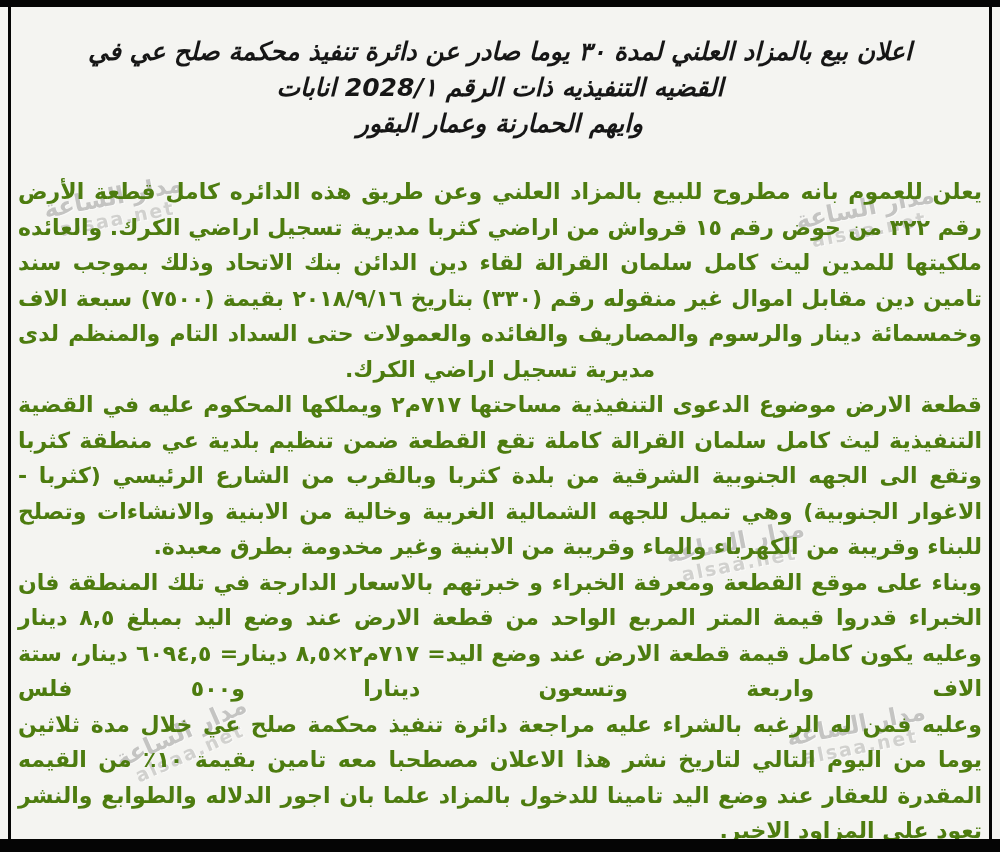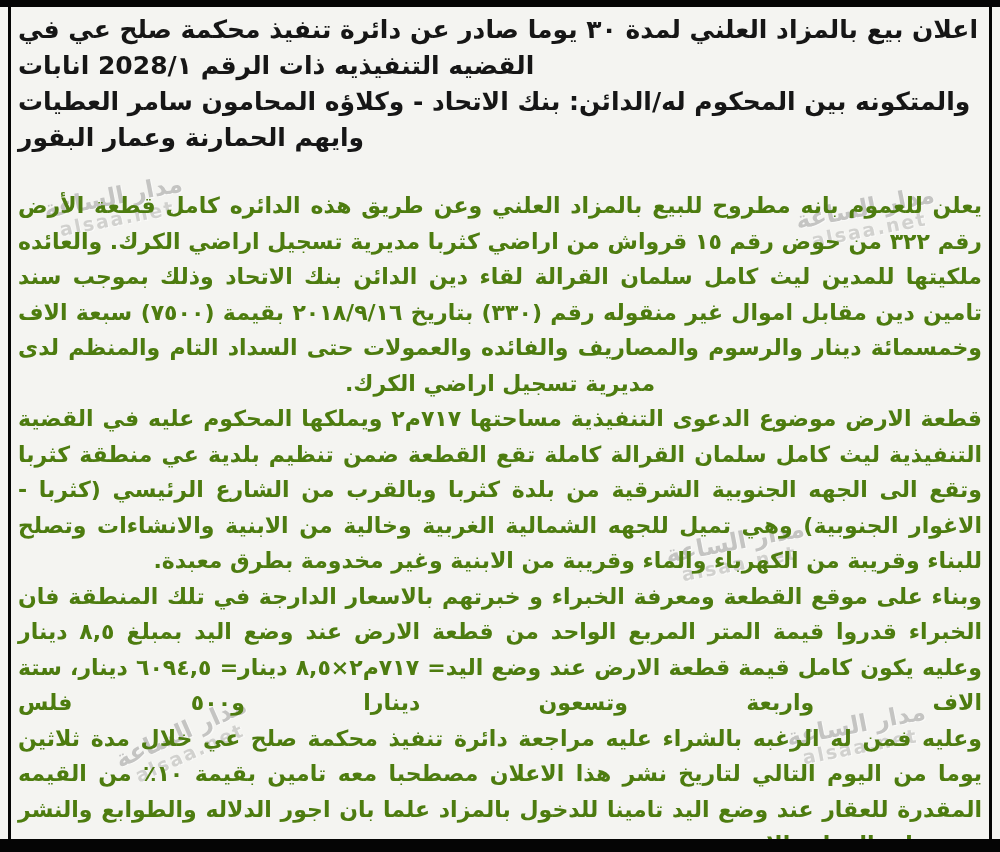--- a/index.html
+++ b/index.html
@@ -11,21 +11,21 @@
   }
   .bar-top    { position:absolute; top:0; left:0; right:0; height:7px;  background:#050505; z-index:3; }
   .bar-bottom { position:absolute; bottom:0; left:0; right:0; height:13px; background:#050505; z-index:3; }
   .side-left  { position:absolute; top:4px; bottom:8px; left:8px;  width:3px; background:#050505; z-index:3; }
   .side-right { position:absolute; top:4px; bottom:8px; right:8px; width:3px; background:#050505; z-index:3; }
 
   .content {
     position:absolute; top:10px; bottom:16px; left:18px; right:18px;
     direction:rtl; z-index:2; color:#161616;
   }
-  .title { text-align:left; font-weight:bold; margin-top:2px; }
+  .title { text-align:center; font-weight:bold; margin-top:24px;font-style:italic; }
   .t-line { font-size:25px; line-height:36px; white-space:nowrap; }
 
   .body-text { margin-top:32px; font-weight:bold; }
   .para {
     margin:0; font-size:22px; line-height:35.5px;
     text-align:justify; text-justify:inter-word; color:#4d7c0f;
   }
   .para-center-last { text-align-last:center; }
   .para-justify-last { text-align-last:justify; }
 
@@ -73,21 +73,20 @@
   <div class="wm wm5">
     <span class="wm-ar">مدار الساعة</span>
     <span class="wm-url">alsaa.net</span>
   </div>
 
   <div class="content">
 
     <header class="title">
       <div class="t-line">اعلان بيع بالمزاد العلني لمدة ٣٠ يوما صادر عن دائرة تنفيذ محكمة صلح عي في</div>
       <div class="t-line">القضيه التنفيذيه ذات الرقم 2028/١ انابات</div>
-      <div class="t-line">والمتكونه بين المحكوم له/الدائن: بنك الاتحاد - وكلاؤه المحامون سامر العطيات</div>
       <div class="t-line">وايهم الحمارنة وعمار البقور</div>
     </header>
 
     <div class="body-text">
       <p class="para para-center-last">يعلن للعموم بانه مطروح للبيع بالمزاد العلني وعن طريق هذه الدائره كامل قطعة الأرض رقم ٣٢٢ من حوض رقم ١٥ قرواش من اراضي كثربا مديرية تسجيل اراضي الكرك. والعائده ملكيتها للمدين ليث كامل سلمان القرالة لقاء دين الدائن بنك الاتحاد وذلك بموجب سند تامين دين مقابل اموال غير منقوله رقم (٣٣٠) بتاريخ ٢٠١٨/٩/١٦ بقيمة (٧٥٠٠) سبعة الاف وخمسمائة دينار والرسوم والمصاريف والفائده والعمولات حتى السداد التام والمنظم لدى مديرية تسجيل اراضي الكرك.</p>
       <p class="para">قطعة الارض موضوع الدعوى التنفيذية مساحتها ٧١٧م٢ ويملكها المحكوم عليه في القضية التنفيذية ليث كامل سلمان القرالة كاملة تقع القطعة ضمن تنظيم بلدية عي منطقة كثربا وتقع الى الجهه الجنوبية الشرقية من بلدة كثربا وبالقرب من الشارع الرئيسي (كثربا - الاغوار الجنوبية) وهي تميل للجهه الشمالية الغربية وخالية من الابنية والانشاءات وتصلح للبناء وقريبة من الكهرباء والماء وقريبة من الابنية وغير مخدومة بطرق معبدة.</p>
       <p class="para para-justify-last">وبناء على موقع القطعة ومعرفة الخبراء و خبرتهم بالاسعار الدارجة في تلك المنطقة فان الخبراء قدروا قيمة المتر المربع الواحد من قطعة الارض عند وضع اليد بمبلغ ٨,٥ دينار وعليه يكون كامل قيمة قطعة الارض عند وضع اليد= ٧١٧م٢×٨,٥ دينار= ٦٠٩٤,٥ دينار، ستة الاف واربعة وتسعون دينارا و٥٠٠ فلس</p>
       <p class="para">وعليه فمن له الرغبه بالشراء عليه مراجعة دائرة تنفيذ محكمة صلح عي خلال مدة ثلاثين يوما من اليوم التالي لتاريخ نشر هذا الاعلان مصطحبا معه تامين بقيمة ١٠٪ من القيمه المقدرة للعقار عند وضع اليد تامينا للدخول بالمزاد علما بان اجور الدلاله والطوابع والنشر تعود على المزاود الاخير.</p>
     </div>
 

